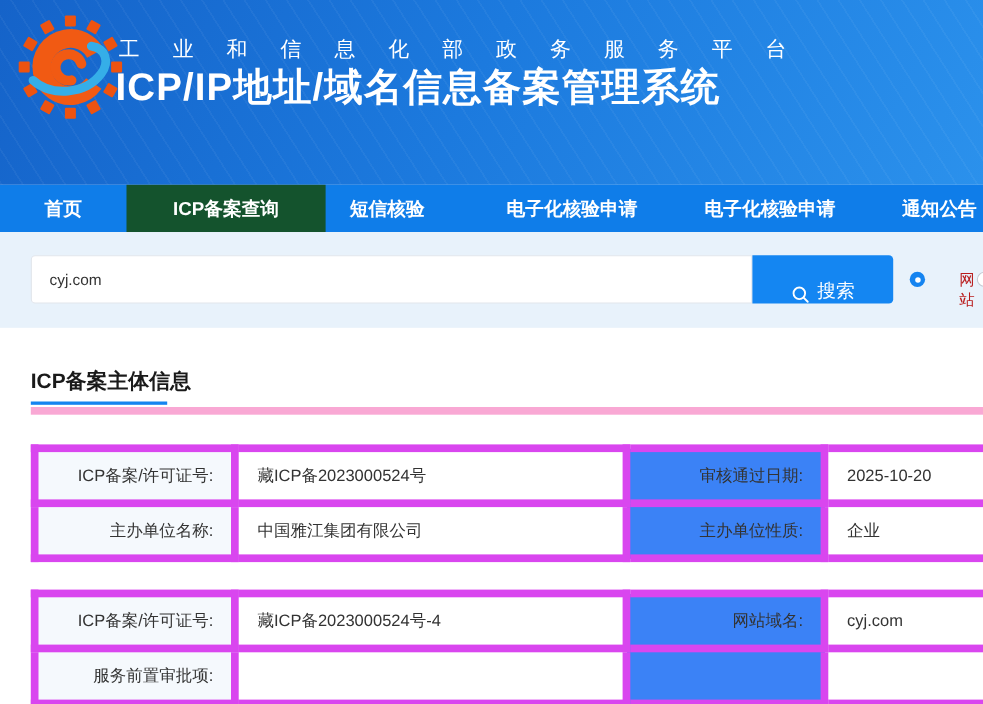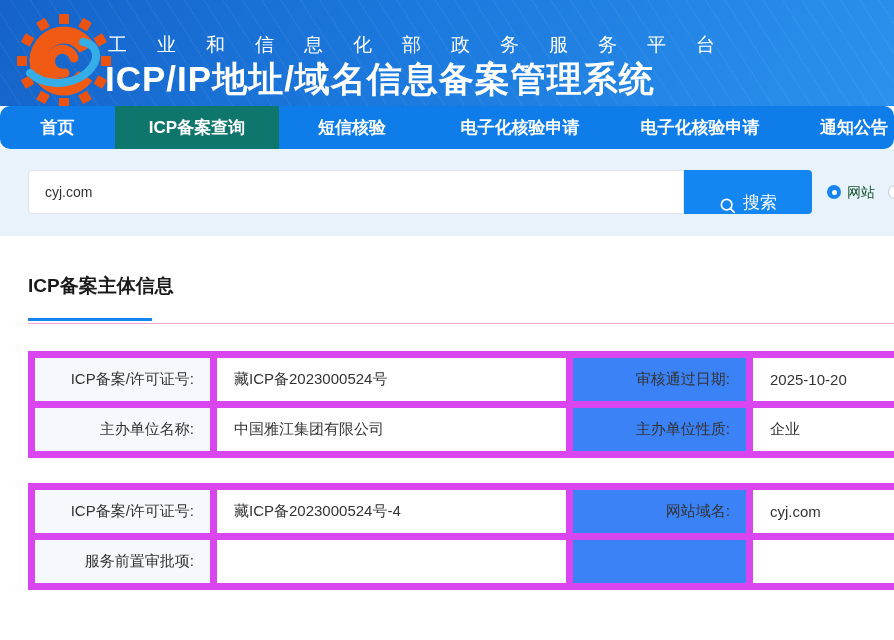--- a/index.html
+++ b/index.html
@@ -1,63 +1,63 @@
 <!DOCTYPE html>
 <html><head>
 <meta charset="utf-8">
 <style>
   * { box-sizing: border-box; margin: 0; padding: 0; }
   html,body { width:894px; height:640px; overflow:hidden; }
   body { font-family: "Liberation Sans", "DejaVu Sans", sans-serif; background:#fff; }
   .page { position:relative; width:894px; height:640px; overflow:hidden; background:#fff; }
 
   
-  .header { position:relative; width:100%; height:106px;
+  .header { position:relative; width:100%; height:168px;
     background: linear-gradient(115deg,#1563c9 0%,#1c7ade 48%,#2b91ec 100%); overflow:hidden; }
   .header::before { content:""; position:absolute; inset:-40px;
     background: repeating-linear-gradient(58deg, rgba(255,255,255,.045) 0 1.5px, transparent 1.5px 16px);
     transform: skewY(-2deg); }
   .logo { position:absolute; left:16px; top:13px; width:96px; height:96px; }
   .platform-title { position:absolute; left:108px; top:32px; color:#fff; font-size:19px;
     letter-spacing:30px; white-space:nowrap; font-weight:500; }
   .system-title { position:absolute; left:105px; top:56px; color:#fff; font-size:35px;
     font-weight:bold; letter-spacing:1px; white-space:nowrap; }
 
   
-  .nav { position:relative; width:100%; height:43px; background:#0f7de9;border-radius:10px; }
+  .nav { position:relative; width:100%; height:43px; background:#0f7de9; }
   .tab { position:absolute; top:0; height:43px; line-height:43px; text-align:center;
     color:#fff; font-size:17px; font-weight:bold; cursor:pointer; white-space:nowrap; }
   .tab-home   { left:0;    width:115px; }
-  .tab-icp    { left:115px; width:164px; background:#0f766e; }
+  .tab-icp    { left:115px; width:181px; background:#14532d; }
   .tab-sms    { left:274px; width:156px; }
   .tab-illegal{ left:430px; width:180px; }
   .tab-everify{ left:610px; width:180px; }
   .tab-notice { left:800px; width:160px; text-align:left; padding-left:20px; }
 
   
   .search-bar { position:relative; width:100%; height:87px; background:#e8f2fb; }
   .search-input { position:absolute; left:28px; top:21px; width:656px; height:44px;
     border:1px solid #e2e6ec; border-radius:4px 0 0 4px; background:#fff;
     padding:0 16px; font-size:14px; color:#333; outline:none;
     font-family:"Liberation Sans","DejaVu Sans",sans-serif; }
   .search-btn { position:absolute; left:684px; top:21px; width:128px; height:44px;
     background:#1486f2; color:#fff; border:none; border-radius:0 4px 4px 0;
     font-size:17px; cursor:pointer; display:flex; align-items:flex-end; justify-content:center; gap:7px;
     font-family:"Liberation Sans","DejaVu Sans",sans-serif; }
   .radio-sel { position:absolute; left:827px; top:36px; width:14px; height:14px;
     border-radius:50%; background:#1584f0; cursor:pointer; }
   .radio-sel::after { content:""; position:absolute; left:4.5px; top:4.5px; width:5px; height:5px;
     border-radius:50%; background:#fff; }
-  .radio-label { position:absolute; left:847px; top:35px; font-size:14px; color:#14532d; cursor:pointer; }
+  .radio-label { position:absolute; left:872px; top:35px; font-size:14px; color:#b91c1c; cursor:pointer; }
   .radio-partial { position:absolute; left:888px; top:36px; width:14px; height:14px;
     border-radius:50%; background:#fff; border:1px solid #c4c9d2; cursor:pointer; }
 
   
   .content { padding-left:28px; background:#fff; }
-  .section-head { position:relative; margin-top:37px; padding-bottom:24px; border-bottom:1px solid #f9a8d4; }
+  .section-head { position:relative; margin-top:37px; padding-bottom:9px; border-bottom:7px solid #f9a8d4; }
   .section-head.second { margin-top:34px; }
   .section-head h2 { font-size:19px; line-height:26px; color:#1a1a1a; font-weight:bold; }
   .section-head::after { content:""; position:absolute; left:0; bottom:2px; width:124px; height:3px; background:#1584f0; }
 
   table.info { border-collapse:collapse; table-layout:fixed; width:1000px; margin-top:27px; }
   table.info.second { margin-top:25px; }
   table.info td { border:7px solid #d946ef; height:50px; font-size:15px; color:#333; }
   td.lbl { background:#f5f9fd; text-align:right; padding-right:16px; width:182px; }
   td.val { background:#fff; text-align:left; padding-left:17px; width:356px; }
   td.lbl2 { background:#3b82f6; text-align:right; padding-right:16px; width:180px; }

